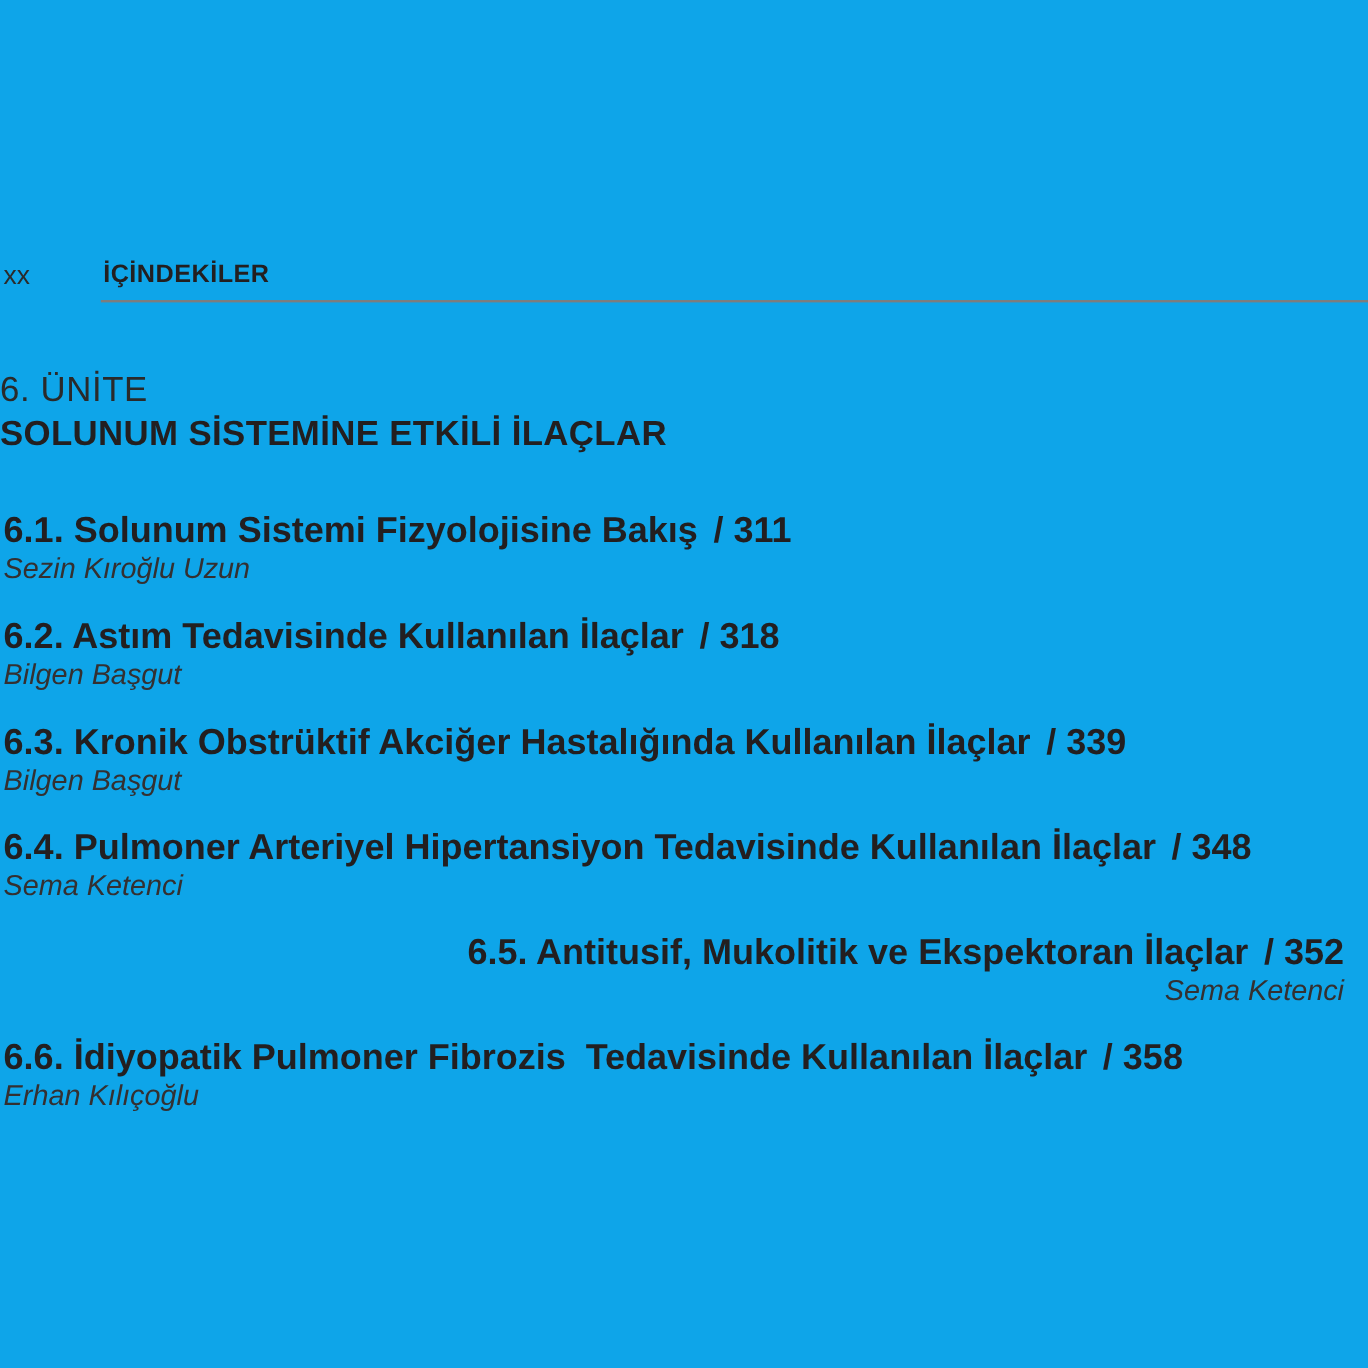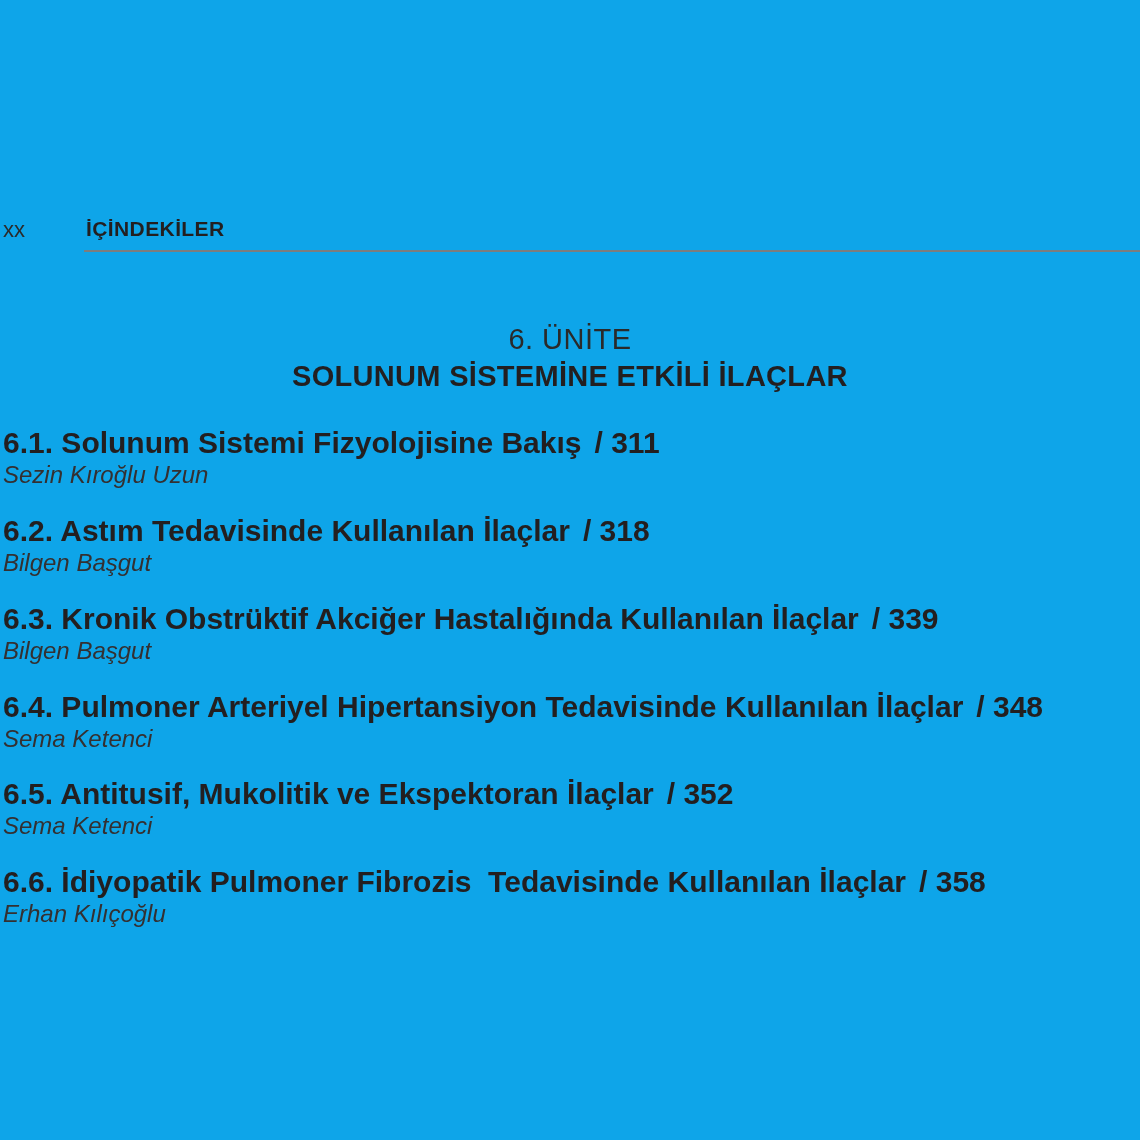--- a/index.html
+++ b/index.html
@@ -44,22 +44,21 @@
     top: 250px;
     height: 2px;
     background: #7d7d7d;
   }
 
   
   .unit-heading {
     position: absolute;
     left: 0;
     right: 0;
-    top: 321px;
-    text-align: center;
+    top: 307px;
   }
   .unit-number {
     font-size: 29px;
     line-height: 36px;
     font-weight: normal;
     letter-spacing: 0.5px;
     color: #2a2a2a;
   }
   .unit-title {
     margin-top: 0px;
@@ -94,21 +93,21 @@
     font-style: italic;
     font-weight: normal;
     color: #343031;
     white-space: pre;
   }
 
   .entry-1 { top: 427px; }
   .entry-2 { top: 515px; }
   .entry-3 { top: 603px; }
   .entry-4 { top: 691px; }
-  .entry-5 { top: 778px; }
+  .entry-5 { top: 778px; text-align: right; }
   .entry-6 { top: 866px; }
 </style>
 </head>
 <body>
 
 <div class="page">
 
   <span class="folio">xx</span>
   <span class="running-head">İÇİNDEKİLER</span>
   <div class="header-rule"></div>

